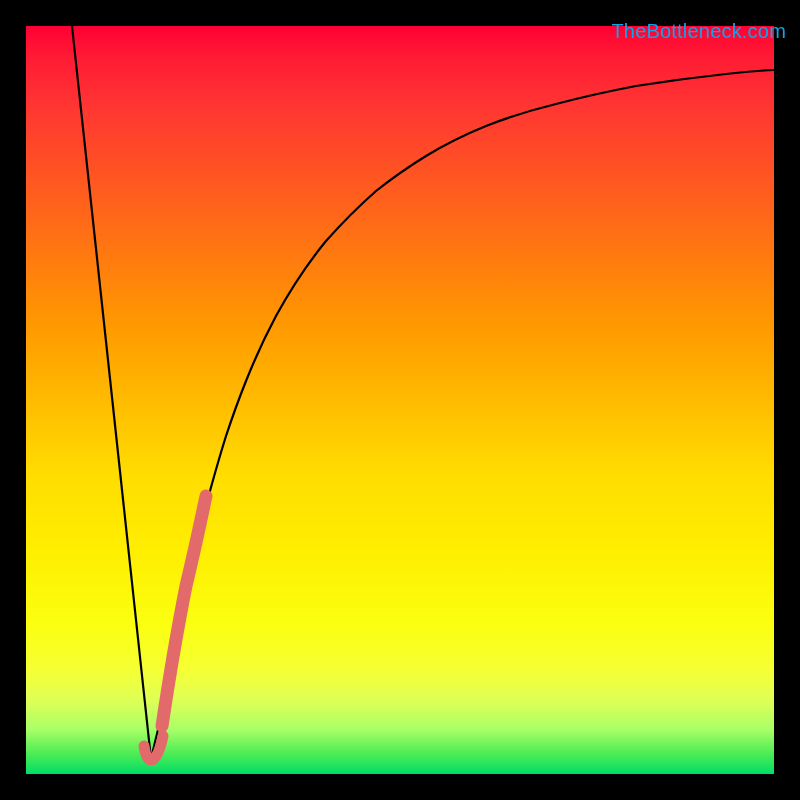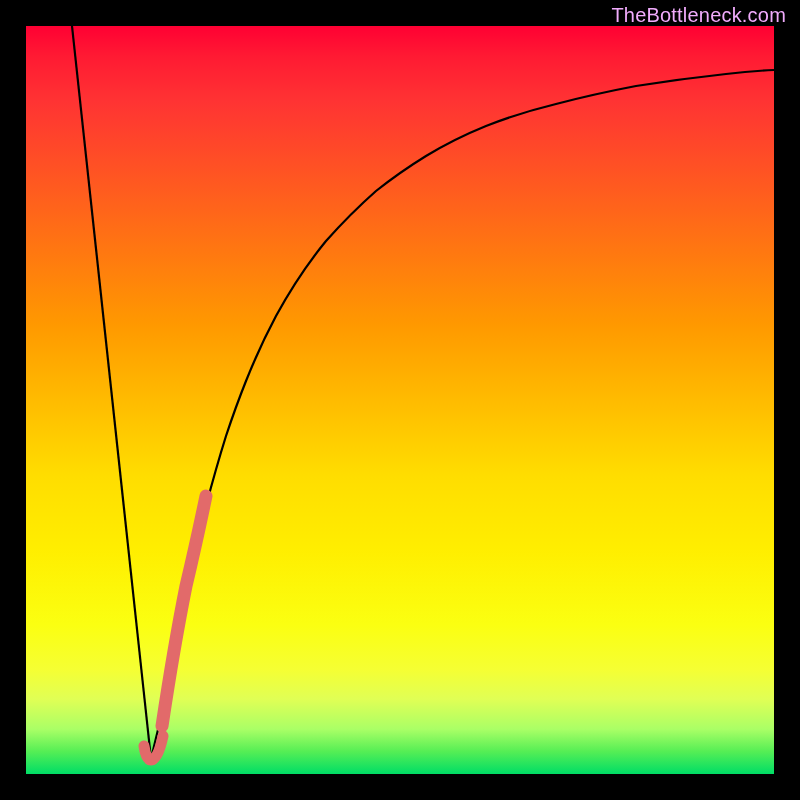--- a/index.html
+++ b/index.html
@@ -34,23 +34,23 @@
       #fbff11 80%,
       #f5ff33 86%,
       #e0ff55 90%,
       #aaff66 94%,
       #55ee55 97%,
       #00dd66 100%
     );
   }
   .watermark {
     position: absolute;
-    top: 4px;
+    top: 20px;
     right: 14px;
-    color: #f0abfc;
+    color: #0ea5e9;
     font-size: 20px;
     font-weight: 400;
     letter-spacing: 0.2px;
   }
   svg.curve {
     position: absolute;
     left: 0;
     top: 0;
     width: 748px;
     height: 748px;

